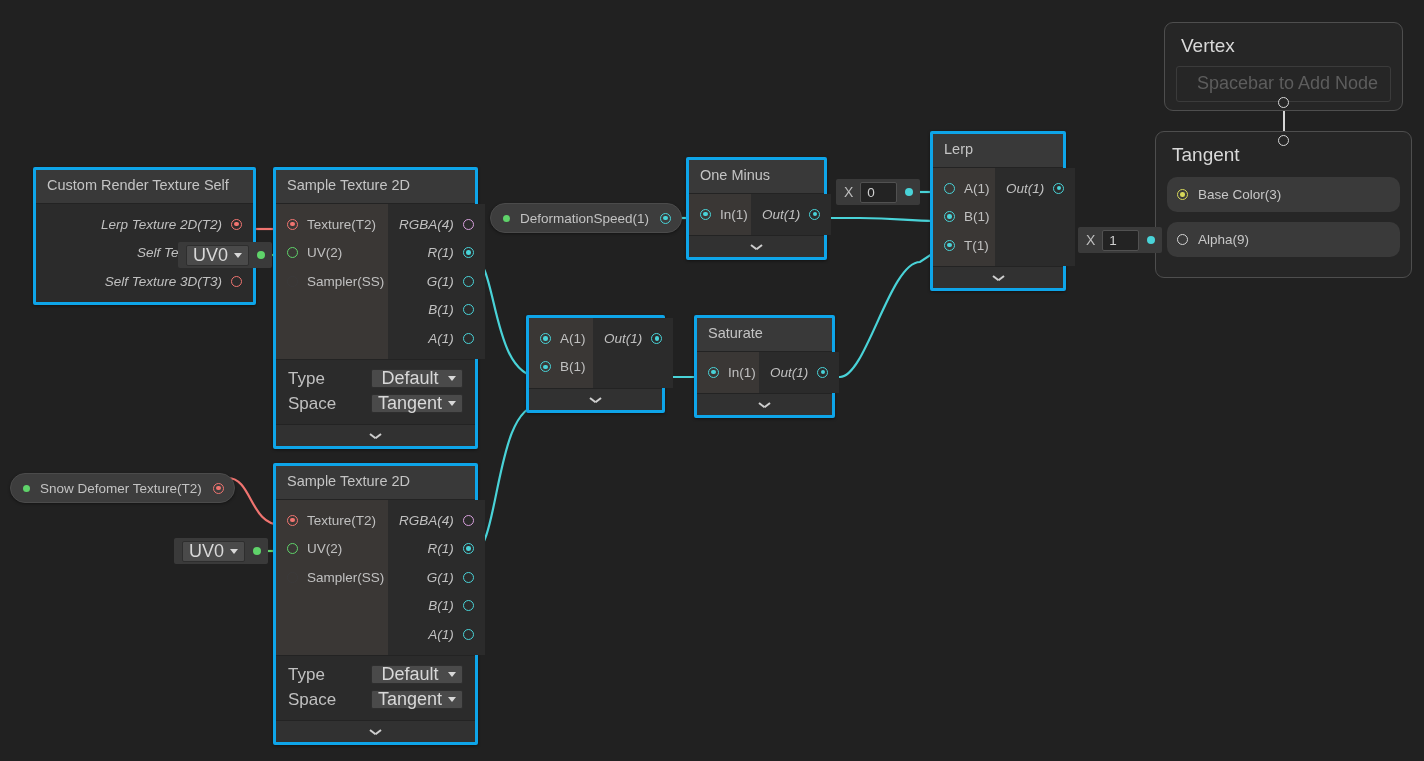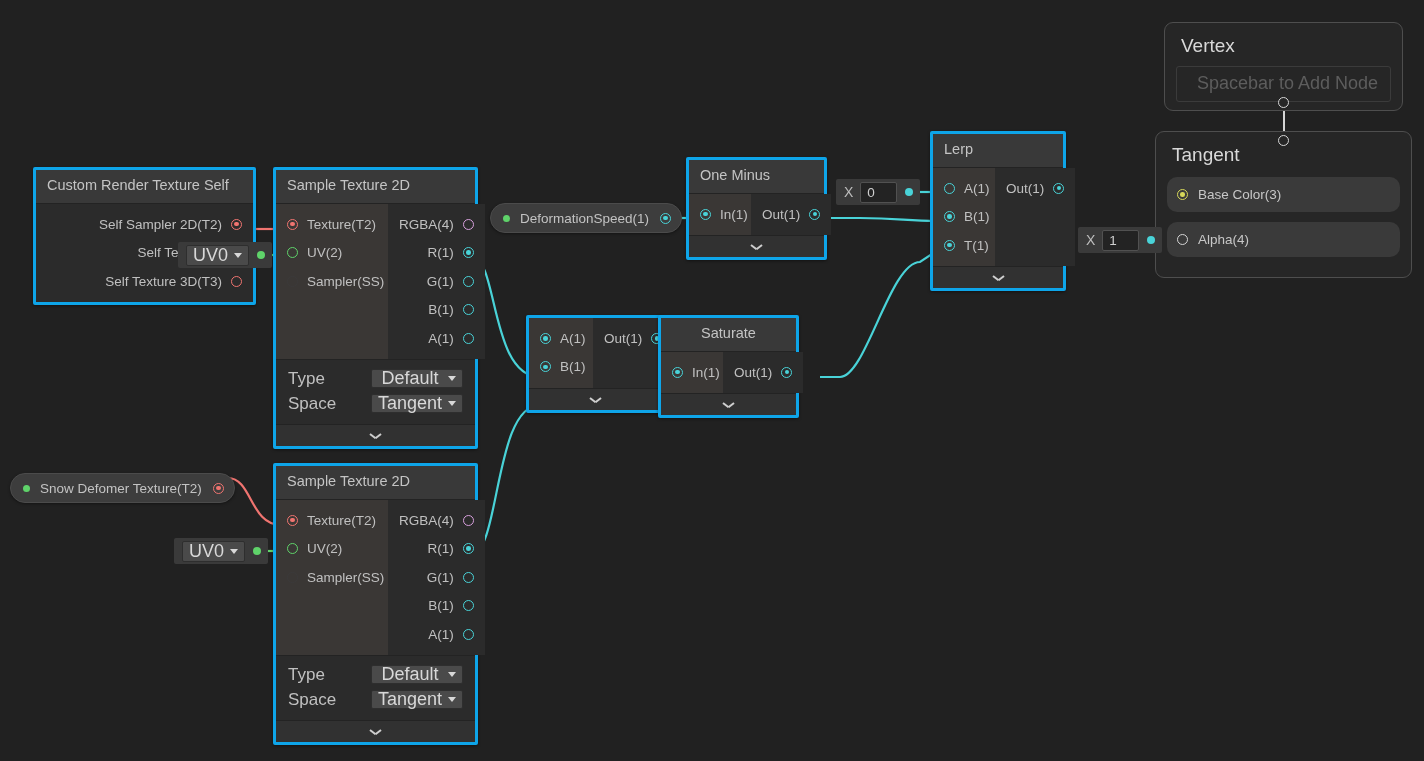--- a/index.html
+++ b/index.html
@@ -56,21 +56,21 @@
     height: 28.5px;
     padding: 0 11px;
     white-space: nowrap;
   }
   .port-row.out { justify-content: flex-end; }
   .port-label {
     color: #c0c0c0;
     font-size: 13.5px;
   }
   .port-row.in .port-label { margin-left: 9px; }
-  .port-row.out .port-label { margin-right: 9px; }
+  .port-row.out .port-label { margin-right: 9px; font-style: italic; }
   
   .port {
     width: 11px; height: 11px;
     border-radius: 50%;
     border: 1.6px solid #49d3d8;
     background: transparent;
     flex: 0 0 auto;
     position: relative;
   }
   .port.filled::after {
@@ -276,21 +276,21 @@
     <path d="M 1157,240 L 1180,240" stroke="#49d3d8" stroke-width="2.2" fill="none"></path>
 
     <path d="M 1284,103 L 1284,141" stroke="#d5d5d5" stroke-width="2" fill="none"></path>
   </svg>
 
   <div class="node" style="left:33px; top:167px; width:223px;">
     <div class="node-header">Custom Render Texture Self</div>
     <div class="node-body">
       <div class="col-out" style="background:#2b2b2b; width:100%;">
         <div class="port-row out">
-          <span class="port-label">Self Sampler 2D(T2)</span>
+          <span class="port-label">Lerp Texture 2D(T2)</span>
           <span class="port tex filled"></span>
         </div>
         <div class="port-row out">
           <span class="port-label">Self Texture C</span>
           <span class="port uv filled"></span>
         </div>
         <div class="port-row out">
           <span class="port-label">Self Texture 3D(T3)</span>
           <span class="port tex"></span>
         </div>
@@ -465,21 +465,21 @@
           <span class="port-label">Out(1)</span>
           <span class="port filled"></span>
         </div>
       </div>
     </div>
     <div class="collapse-bar">
       <span class="chev"></span>
     </div>
   </div>
 
-  <div class="node" style="left:658px; top:315px; width:141px;text-align:center;">
+  <div class="node" style="left:694px; top:315px; width:141px;">
     <div class="node-header">Saturate</div>
     <div class="node-body">
       <div class="col-in" style="width:62px;">
         <div class="port-row in">
           <span class="port filled"></span>
           <span class="port-label">In(1)</span>
         </div>
       </div>
       <div class="col-out">
         <div class="port-row out">
@@ -562,18 +562,18 @@
   <div class="stack-port" style="left:1278px; top:97px;"></div>
 
   <div class="stack" style="left:1155px; top:131px; width:257px; height:147px;">
     <div class="stack-title">Tangent</div>
     <div class="block">
       <span class="port bc filled"></span>
       <span class="blabel">Base Color(3)</span>
     </div>
     <div class="block">
       <span class="port white"></span>
-      <span class="blabel">Alpha(4)</span>
+      <span class="blabel">Alpha(9)</span>
     </div>
   </div>
   <div class="stack-port" style="left:1278px; top:135px;"></div>
 
 </div>
 
 </body></html>

